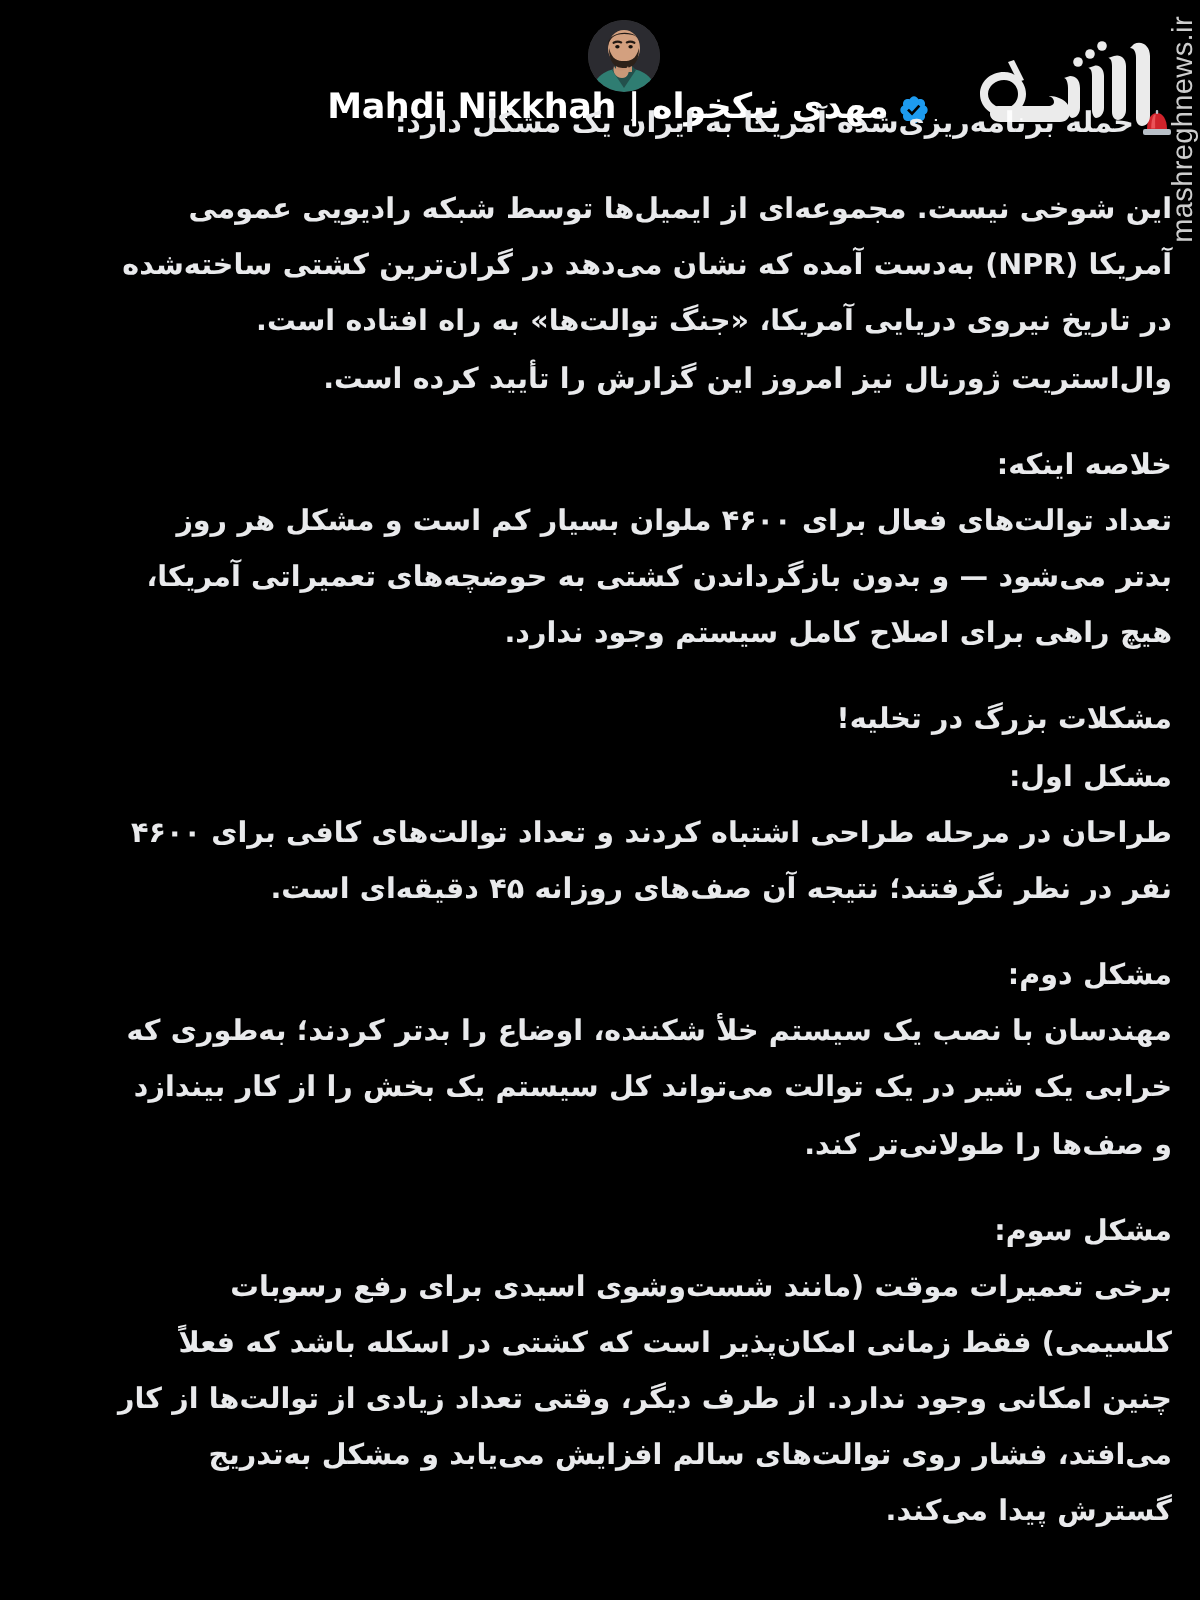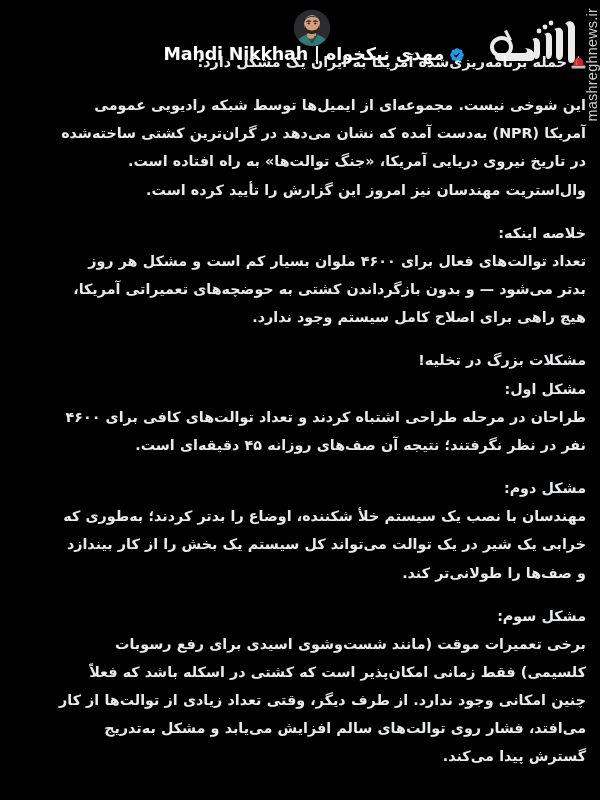--- a/index.html
+++ b/index.html
@@ -217,21 +217,21 @@
   <div class="tweet-body">
 
     <p class="para"><span class="siren"><svg viewBox="0 0 15 13" xmlns="http://www.w3.org/2000/svg">
             <rect x="0.5" y="9.5" width="14" height="3" rx="1" fill="#b9c0c8"></rect>
             <path d="M2.5 9.5 C2.5 4.6 4.7 1.5 7.5 1.5 C10.3 1.5 12.5 4.6 12.5 9.5 Z" fill="#d0232b"></path>
             <path d="M6 2.4 C5 4 4.6 6.5 4.6 9.2 L6.6 9.2 C6.6 6.3 6.4 4 6.9 2.2 Z" fill="#ef5a60" opacity="0.85"></path>
             <rect x="6.9" y="0" width="1.2" height="2" rx="0.5" fill="#b9c0c8"></rect>
           </svg></span><span>حمله برنامه‌ریزی‌شده آمریکا به ایران یک مشکل دارد:</span></p>
 
 
-    <p class="para gap">این شوخی نیست. مجموعه‌ای از ایمیل‌ها توسط شبکه رادیویی عمومی آمریکا (NPR) به‌دست آمده که نشان می‌دهد در گران‌ترین کشتی ساخته‌شده در تاریخ نیروی دریایی آمریکا، «جنگ توالت‌ها» به راه افتاده است. وال‌استریت مهندسان نیز امروز این گزارش را تأیید کرده است.</p>
+    <p class="para gap">این شوخی نیست. مجموعه‌ای از ایمیل‌ها توسط شبکه رادیویی عمومی آمریکا (NPR) به‌دست آمده که نشان می‌دهد در گران‌ترین کشتی ساخته‌شده در تاریخ نیروی دریایی آمریکا، «جنگ توالت‌ها» به راه افتاده است. وال‌استریت ژورنال نیز امروز این گزارش را تأیید کرده است.</p>
 
     <p class="para gap">خلاصه اینکه:</p>
     <p class="para">تعداد توالت‌های فعال برای ۴۶۰۰ ملوان بسیار کم است و مشکل هر روز بدتر می‌شود — و بدون بازگرداندن کشتی به حوضچه‌های تعمیراتی آمریکا، هیچ راهی برای اصلاح کامل سیستم وجود ندارد.</p>
 
     <p class="para gap">مشکلات بزرگ در تخلیه!</p>
     <p class="para">مشکل اول:</p>
     <p class="para">طراحان در مرحله طراحی اشتباه کردند و تعداد توالت‌های کافی برای ۴۶۰۰ نفر در نظر نگرفتند؛ نتیجه آن صف‌های روزانه ۴۵ دقیقه‌ای است.</p>
 
     <p class="para gap">مشکل دوم:</p>
     <p class="para">مهندسان با نصب یک سیستم خلأ شکننده، اوضاع را بدتر کردند؛ به‌طوری که خرابی یک شیر در یک توالت می‌تواند کل سیستم یک بخش را از کار بیندازد و صف‌ها را طولانی‌تر کند.</p>

